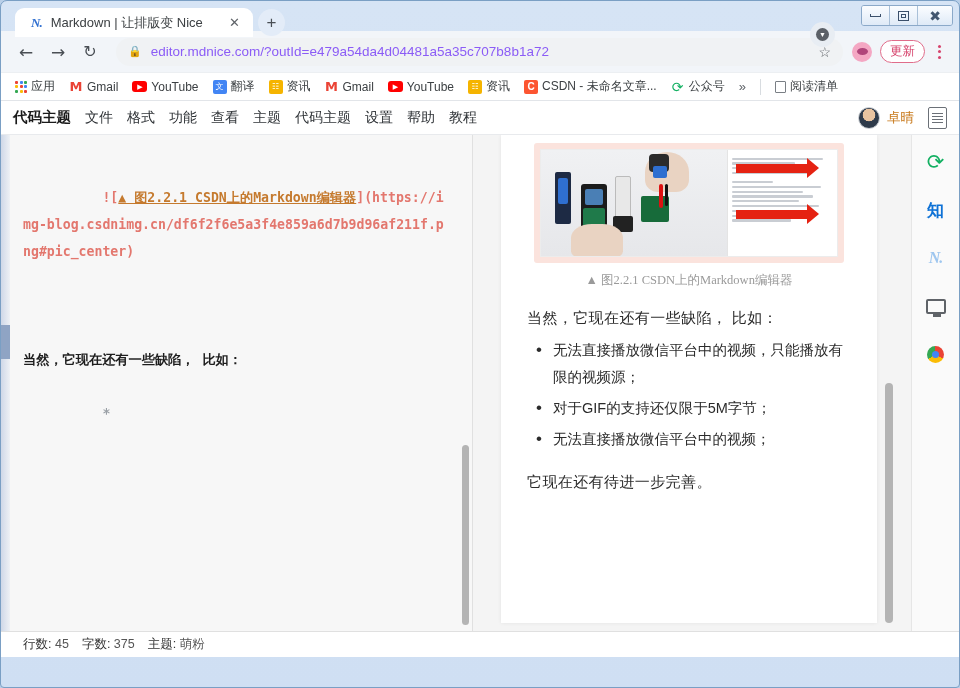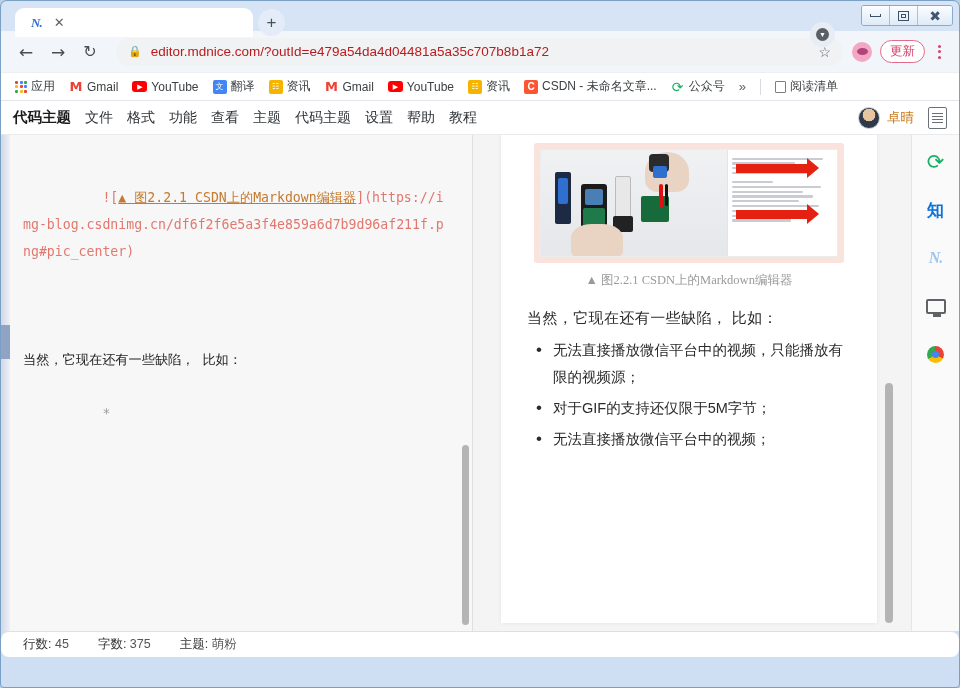--- a/index.html
+++ b/index.html
@@ -64,21 +64,21 @@
     color: #4a4f55; font-size: 17px; font-family: "DejaVu Sans", sans-serif;
   }
   .nav-btn.reload { font-size: 16px; }
   .omnibox {
     flex: 1; display: flex; align-items: center; gap: 9px;
     height: 28px; margin: 0 7px 0 9px; padding: 0 12px;
     background: #f0f2f4; border-radius: 14px;
     font-size: 13.5px; color: #202124;
   }
   .lock { font-size: 11px; color: #3c4043; }
-  .omnibox .url { flex: 1; white-space: nowrap; overflow: hidden; color:#b91c1c;}
+  .omnibox .url { flex: 1; white-space: nowrap; overflow: hidden; color:#8b5cf6;}
   .star { font-size: 14px; color: #5f6368; }
   .avatar-sm { width: 20px; height: 20px; border-radius: 50%; background: #f4a7c3;
                display:flex;align-items:center;justify-content:center; }
   .avatar-sm i { display:block; width:11px;height:7px;background:#b0457a;border-radius:50%;}
   .update-btn {
     border: 1px solid #e06c8a; color: #d6436c; border-radius: 12px;
     padding: 2px 9px; font-size: 12.5px; margin-left: 6px; background:#fff;
   }
   .kebab { width: 20px; display: flex; flex-direction: column; align-items: center; gap: 2.5px; margin-left: 2px;}
   .kebab span { width: 3px; height: 3px; background: #d6436c; border-radius: 50%; display: block; }
@@ -130,21 +130,21 @@
 
   
   .main { display: flex; height: 496px; background: #fff; position: relative; }
 
   .editor {
     width: 472px; background: #f7f7f7; position: relative;
     border-right: 1px solid #e0e0e0; overflow: hidden;
   }
   .editor-inner { padding: 22px 22px 0 22px; font-family: "DejaVu Sans Mono", monospace;
                   font-size: 13.2px; line-height: 27px; }
-  .ed-line { white-space: pre-wrap; word-break: break-all; }
+  .ed-line { white-space: pre-wrap; word-break: break-all; font-weight: bold; }
   .md-link-text { color: #c57a2e; text-decoration: underline; }
   .md-url { color: #e3776e; }
   .md-punct { color: #e3776e; }
   .md-plain { color: #1d1d1d; }
   .md-bullet { color: #9aa0a6; }
   .md-list { color: #1f7a6a; }
   .ed-gutter { position: absolute; left: 0; top: 0; width: 9px; height: 100%;
                background: linear-gradient(90deg,#cfd8e8,#eef1f5); }
   .ed-caret { position: absolute; left: 0; top: 190px; width: 9px; height: 34px; background: #8fa4c4; }
   .ed-scroll { position: absolute; right: 3px; top: 0; width: 7px; height: 100%; }
@@ -195,33 +195,34 @@
          font-family: "Liberation Serif", serif; letter-spacing: -1px;}
   .r-monitor { width: 20px; height: 15px; border: 2px solid #5f6368; border-radius: 2px; position: relative; }
   .r-monitor::after { content:""; position:absolute; left:5px; bottom:-5px; width:8px;height:3px;background:#5f6368;}
   .r-chrome { width: 17px; height: 17px; border-radius: 50%;
               background: conic-gradient(#ea4335 0 33%, #fbbc05 33% 66%, #34a853 66% 100%);
               position: relative; }
   .r-chrome::after { content:""; position:absolute; inset:5px; background:#4285f4; border-radius:50%; }
 
   
   .statusbar { display: flex; align-items: center; height: 26px; background: #fff;
-               border-top: 1px solid #e0e0e0; padding: 0 22px; gap: 29px;
-               font-size: 12.5px; color: #333; border-radius: 8px; }
+               border-top: 1px solid #e0e0e0; padding: 0 22px; gap: 13px;
+               font-size: 12.5px; color: #333; }
   .st-val { color: #555; }
 </style>
 </head>
 <body>
 
 <div class="window">
 
   <div class="titlebar">
     <div class="tabstrip">
       <div class="tab">
         <span class="tab-fav">N.</span>
+        <span class="tab-title">Markdown | 让排版变 Nice</span>
         <span class="tab-close">✕</span>
       </div>
       <div class="newtab">+</div>
     </div>
     <div class="win-controls">
       <div class="win-btn">
           <span class="mn"></span>
         </div>
       <div class="win-btn">
           <span class="mx">
@@ -407,20 +408,21 @@
           <div class="caption">▲ 图2.2.1 CSDN上的Markdown编辑器</div>
 
           <div class="pv-p">当然，它现在还有一些缺陷， 比如：</div>
 
           <div class="pv-ul">
             <div class="pv-li">无法直接播放微信平台中的视频，只能播放有限的视频源；</div>
             <div class="pv-li">对于GIF的支持还仅限于5M字节；</div>
             <div class="pv-li">无法直接播放微信平台中的视频；</div>
           </div>
 
+          <div class="pv-p">它现在还有待进一步完善。</div>
 
         </div>
       </div>
       <div class="pv-scroll">
         <div class="pv-thumb" style="top:248px;height:240px"></div>
       </div>
     </div>
 
     <div class="rail">
       <div class="rail-ico r-spiral">⟳</div>

